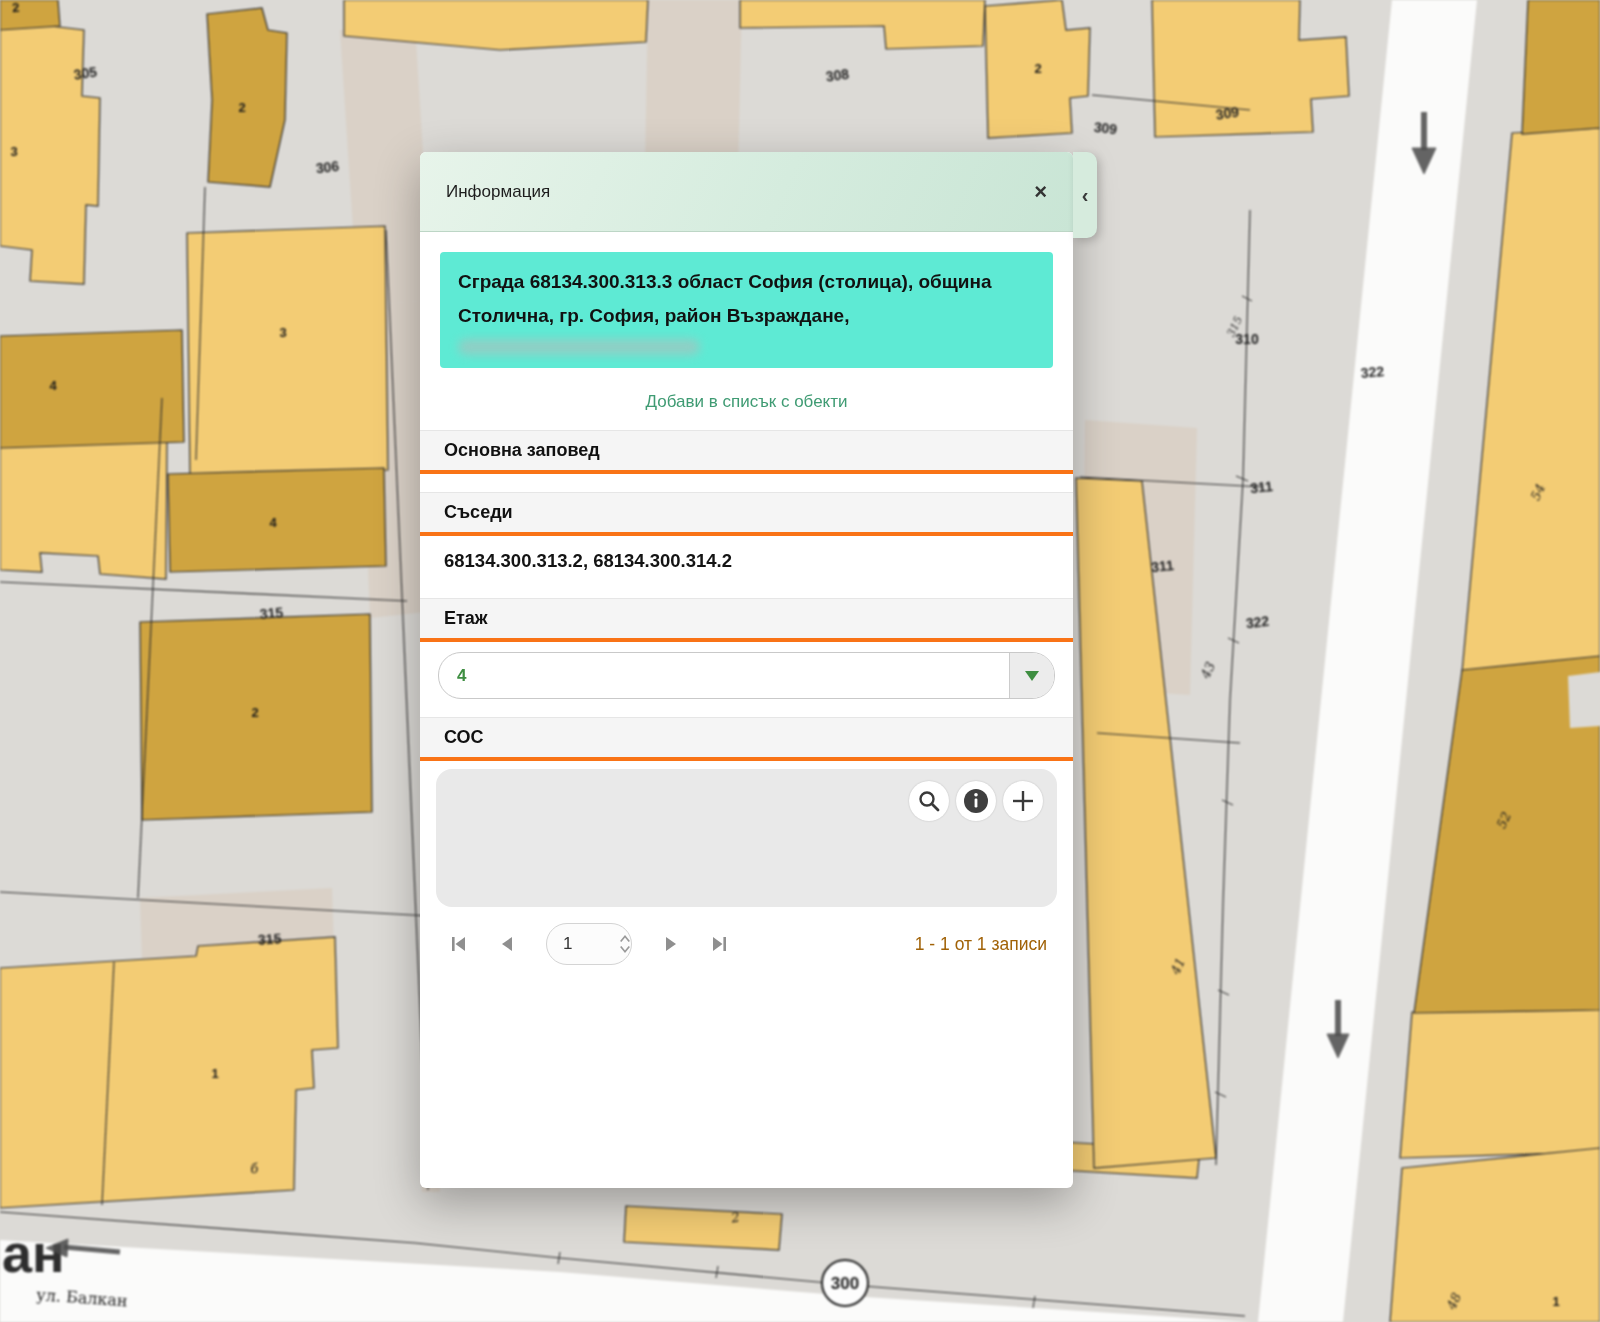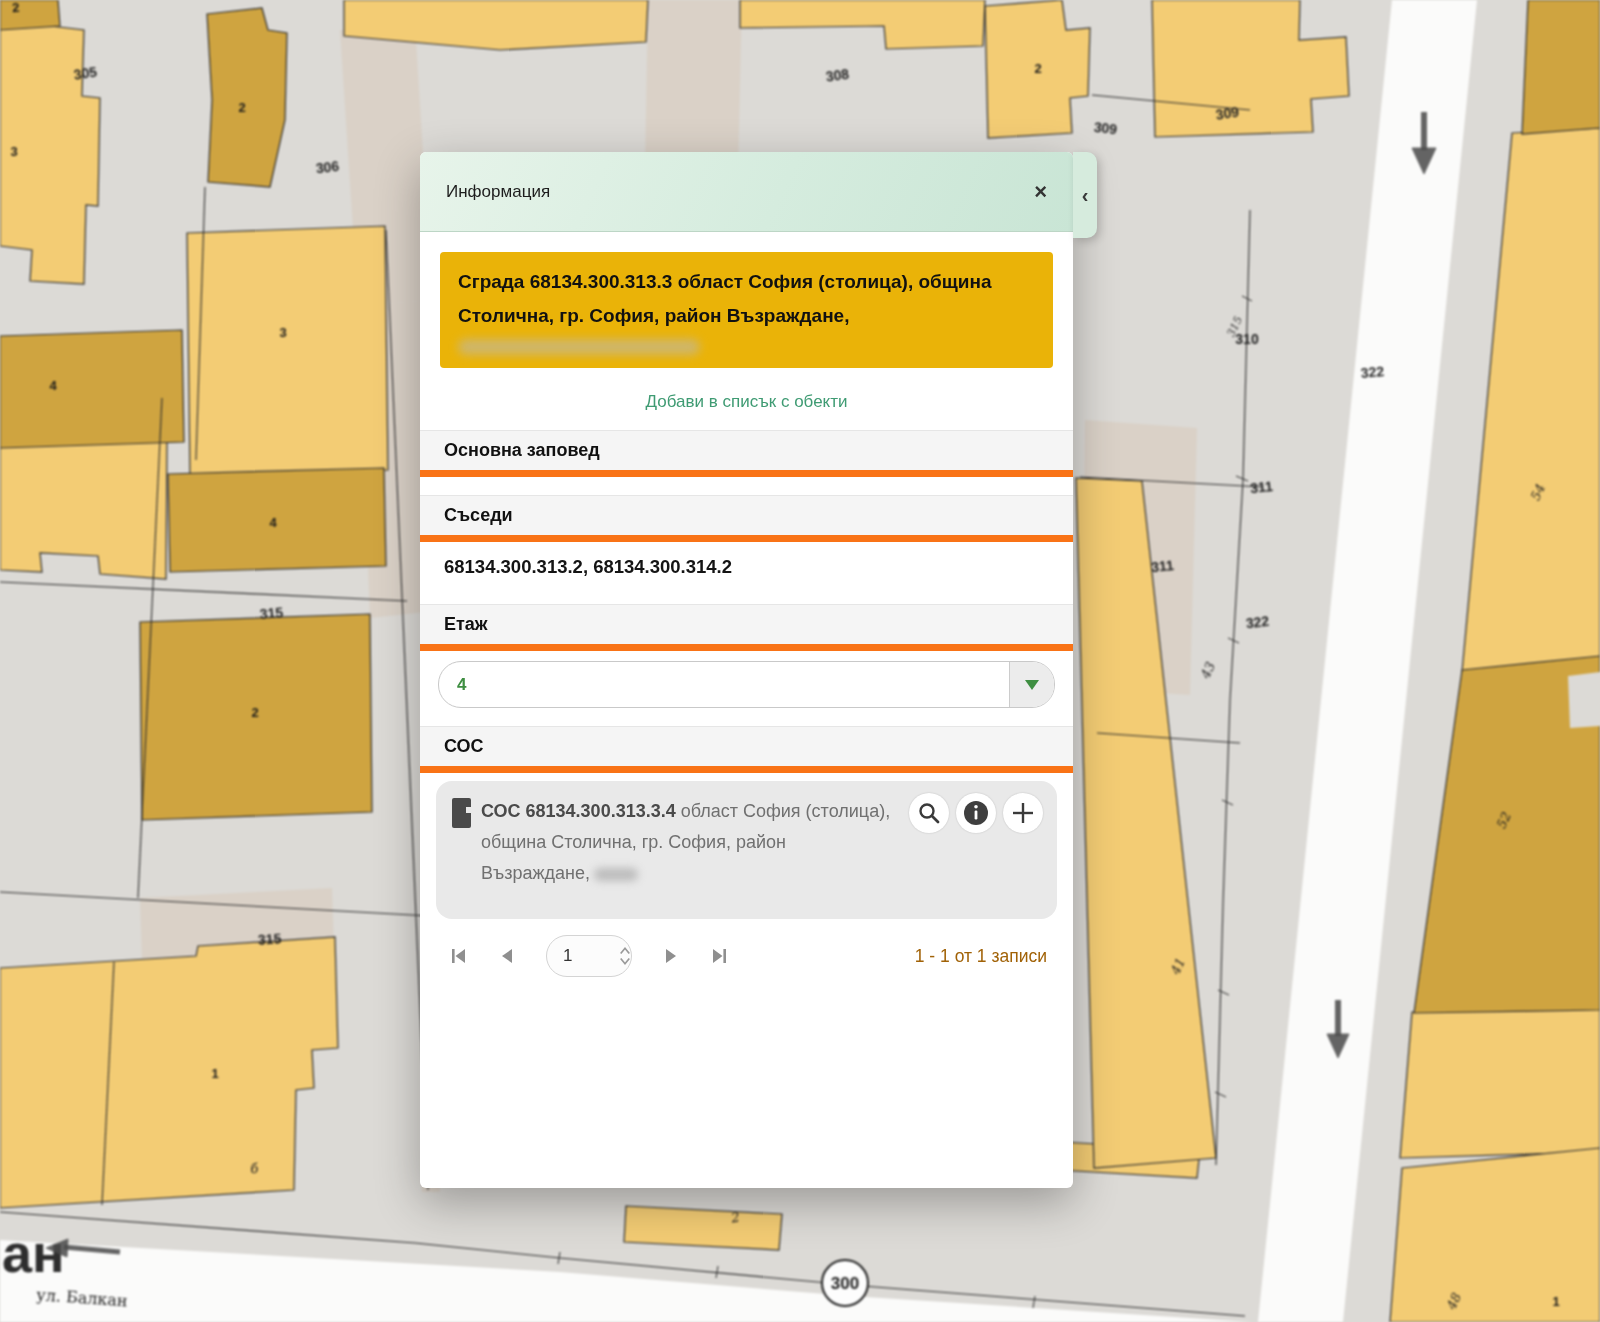--- a/index.html
+++ b/index.html
@@ -24,28 +24,28 @@
   .circ-label{font:700 17px "Liberation Sans",sans-serif;fill:#1a1a1a;}
   
   #panel{position:absolute;left:420px;top:152px;width:653px;height:1036px;
          background:#fff;border-radius:6px;box-shadow:0 14px 45px rgba(0,0,0,.30);
          overflow:hidden;}
   #panel-header{height:80px;display:flex;align-items:center;justify-content:space-between;
          padding:0 26px;box-sizing:border-box;border-bottom:1px solid #bdd6c6;
          background:linear-gradient(115deg,#e7f4ea 0%,#d5ecde 55%,#c9e5d5 100%);}
   #panel-title{font-size:17px;color:#1d1d1d;}
   #close-btn{font-size:22px;font-weight:700;color:#333;cursor:pointer;line-height:1;}
-  .title-card{margin:20px 20px 0;background:#eab308;border-radius:4px;
+  .title-card{margin:20px 20px 0;background:#5eead4;border-radius:4px;
          padding:13px 18px;font-weight:700;font-size:19px;line-height:34px;color:#111;}
   .blur-line{width:42%;height:16px;margin-top:6px;background:#b9b9b9;border-radius:8px;
          filter:blur(5px);opacity:.55;}
   .add-link{margin:24px 22px 0;font-size:17px;color:#3f9b73;cursor:pointer;text-align:center;}
   .desc{margin:12px 24px 0;font-size:18.5px;line-height:35px;text-align:justify;color:#141414;}
   .sec-bar{margin-top:18px;background:#f5f5f5;border-top:1px solid #e6e6e6;
-         border-bottom:7px solid #f97316;padding:9px 24px;font-weight:700;
+         border-bottom:4px solid #f97316;padding:9px 24px;font-weight:700;
          font-size:18px;color:#111;}
   .sec-text{padding:14px 24px 6px;font-size:18.5px;line-height:35px;
          text-align:justify;color:#141414;}
   .sec-text-plain{padding:14px 24px 8px;font-size:18.5px;color:#141414;font-weight:bold;}
   .dropdown{margin:10px 18px 0;height:45px;border:1px solid #c9c9c9;border-radius:23px;
          background:#fff;display:flex;align-items:center;overflow:hidden;cursor:pointer;}
   .dd-value{flex:1;padding-left:18px;font-weight:700;font-size:17px;color:#3e8e41;}
   .dd-cap{width:44px;align-self:stretch;border-left:1px solid #ccc;background:#ececec;
          display:flex;align-items:center;justify-content:center;}
   .dd-tri{width:0;height:0;border-left:7px solid transparent;border-right:7px solid transparent;
@@ -228,27 +228,20 @@
     <div class="dropdown">
       <span class="dd-value">4</span>
       <span class="dd-cap">
         <span class="dd-tri"></span>
       </span>
     </div>
 
     <div class="sec-bar">СОС</div>
 
     <div class="sos-card">
-      <div class="sos-row">
-        <span class="bldg-icon"></span>
-        <span class="sos-text">
-          <b>СОС 68134.300.313.3.4</b>
-          <span>област София (столица), община Столична, гр. София, район Възраждане,</span><span class="blur-tail"></span>
-        </span>
-      </div>
       <div class="card-btns">
         <span class="cbtn">
           <svg width="22" height="22" viewBox="0 0 22 22">
             <circle cx="9" cy="9" r="6.5" fill="none" stroke="#3a3a3a" stroke-width="2.4"></circle>
             <line x1="14" y1="14" x2="20" y2="20" stroke="#3a3a3a" stroke-width="2.8" stroke-linecap="round"></line>
           </svg>
         </span>
         <span class="cbtn">
           <svg width="26" height="26" viewBox="0 0 26 26">
             <circle cx="13" cy="13" r="12" fill="#3f3f3f"></circle>

